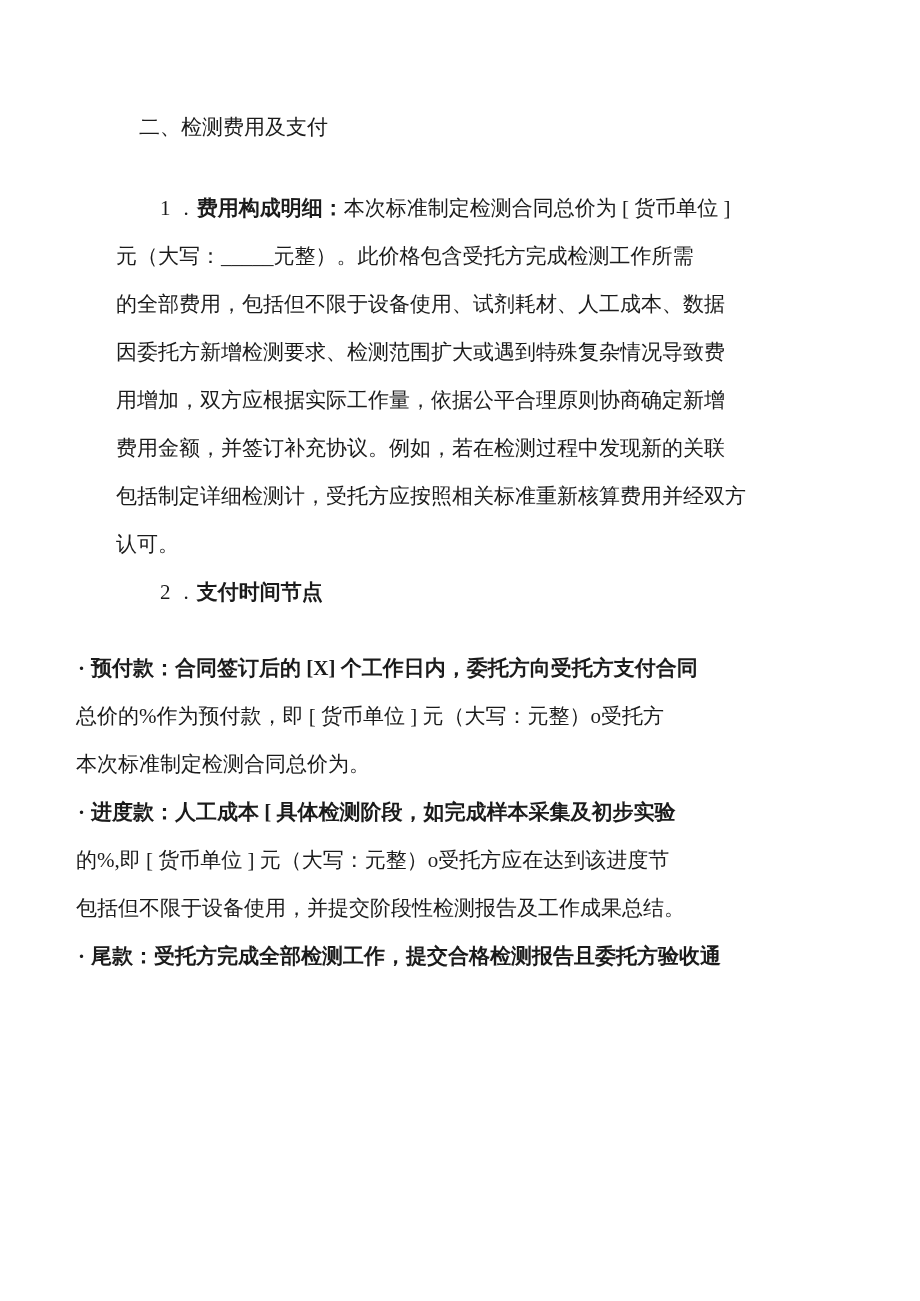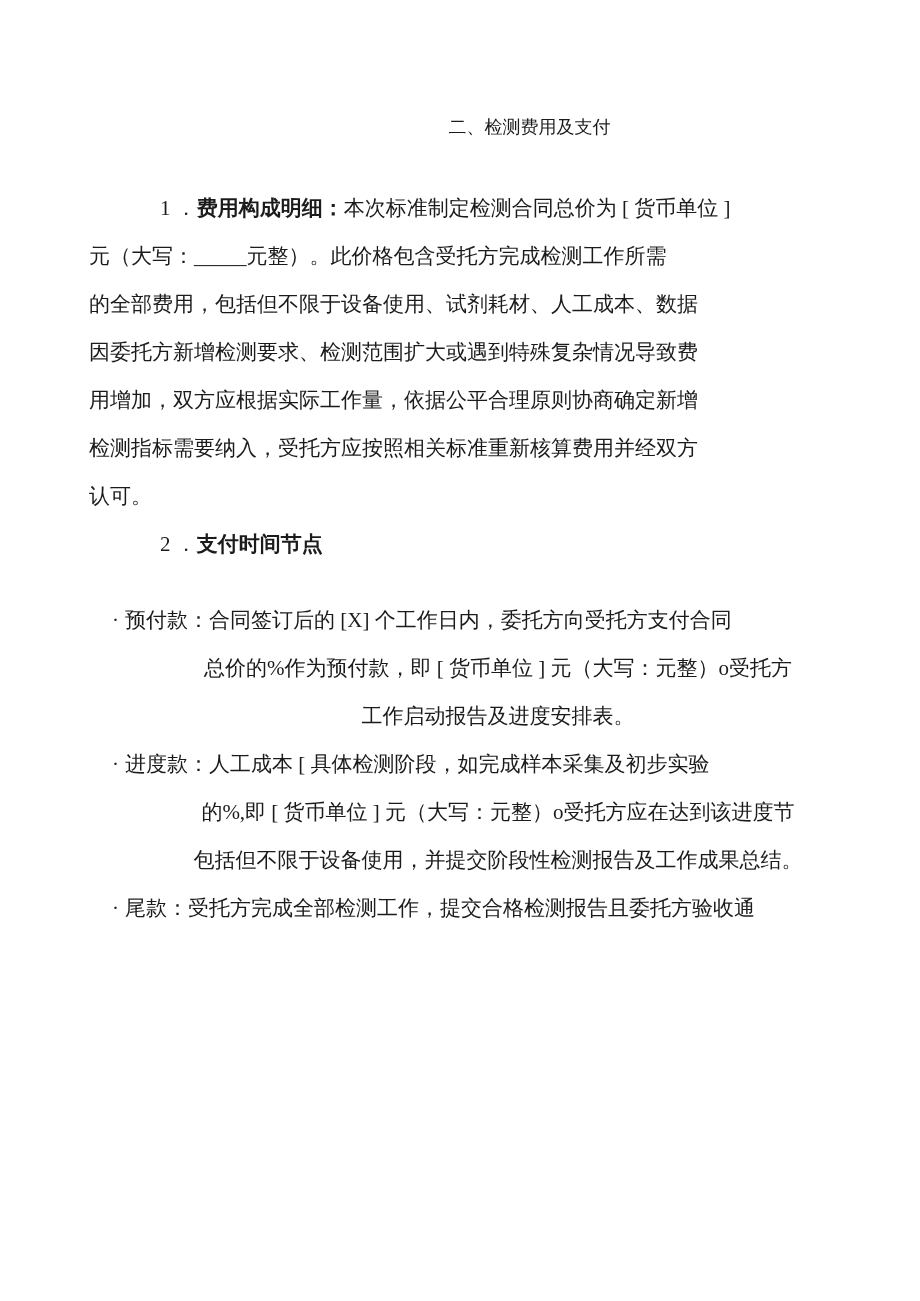--- a/index.html
+++ b/index.html
@@ -10,74 +10,74 @@
     background: #ffffff;
     color: #1b1b1b;
     font-family: "Liberation Serif", sans-serif;
     font-size: 21px;
     overflow: hidden;
   }
   .heading {
     padding: 112px 0 0 139px;
     height: 30px;
     line-height: 30px;
-    font-size: 18px;
+    font-size: 21px;
     white-space: nowrap;
-    text-align: center;
   }
   .para { margin: 0; }
   .para--clause1 { margin-top: 42px; }
   .para--clause2 { margin-top: 0; }
   .bullets { margin-top: 28px; }
   .ln {
     height: 48px;
     line-height: 48px;
-    padding-left: 89px;
+    padding-left: 116px;
     white-space: nowrap;
   }
   .ln--num { padding-left: 160px; }
-  .ln--bullet { padding-left: 112px; }
-  .ln--bcont { padding-left: 76px; text-align: center; }
+  .ln--bullet { padding-left: 78px; font-weight: bold; }
+  .ln--bcont { padding-left: 76px; }
   .dot { margin: 0 8px 0 13px; }
   .b { font-weight: bold; }
   .marker { margin-right: 6px; }
 </style>
 </head>
 <body>
 
 <div class="page">
 
   <div class="heading">二、检测费用及支付</div>
 
   <div class="para para--clause1">
     <div class="ln ln--num">
       <span class="num">1</span><span class="dot">.</span><span class="b">费用构成明细：</span><span>本次标准制定检测合同总价为 [ 货币单位 ]</span>
     </div>
     <div class="ln">元（大写：_____元整）。此价格包含受托方完成检测工作所需</div>
     <div class="ln">的全部费用，包括但不限于设备使用、试剂耗材、人工成本、数据</div>
     <div class="ln">因委托方新增检测要求、检测范围扩大或遇到特殊复杂情况导致费</div>
     <div class="ln">用增加，双方应根据实际工作量，依据公平合理原则协商确定新增</div>
-    <div class="ln">检测指标需要纳入，受托方应按照相关标准重新核算费用并经双方</div>
+    <div class="ln">费用金额，并签订补充协议。例如，若在检测过程中发现新的关联</div>
+    <div class="ln">包括制定详细检测计，受托方应按照相关标准重新核算费用并经双方</div>
     <div class="ln">认可。</div>
   </div>
 
   <div class="para para--clause2">
     <div class="ln ln--num">
       <span class="num">2</span><span class="dot">.</span><span class="b">支付时间节点</span>
     </div>
   </div>
 
   <div class="bullets">
 
     <div class="bullet">
       <div class="ln ln--bullet">
         <span class="marker">·</span><span>预付款：合同签订后的 [X] 个工作日内，委托方向受托方支付合同</span>
       </div>
       <div class="ln ln--bcont">总价的%作为预付款，即 [ 货币单位 ] 元（大写：元整）o受托方</div>
-      <div class="ln ln--bcont">工作启动报告及进度安排表。</div>
+      <div class="ln ln--bcont">本次标准制定检测合同总价为。</div>
     </div>
 
     <div class="bullet">
       <div class="ln ln--bullet">
         <span class="marker">·</span><span>进度款：人工成本 [ 具体检测阶段，如完成样本采集及初步实验</span>
       </div>
       <div class="ln ln--bcont">的%,即 [ 货币单位 ] 元（大写：元整）o受托方应在达到该进度节</div>
       <div class="ln ln--bcont">包括但不限于设备使用，并提交阶段性检测报告及工作成果总结。</div>
     </div>
 

